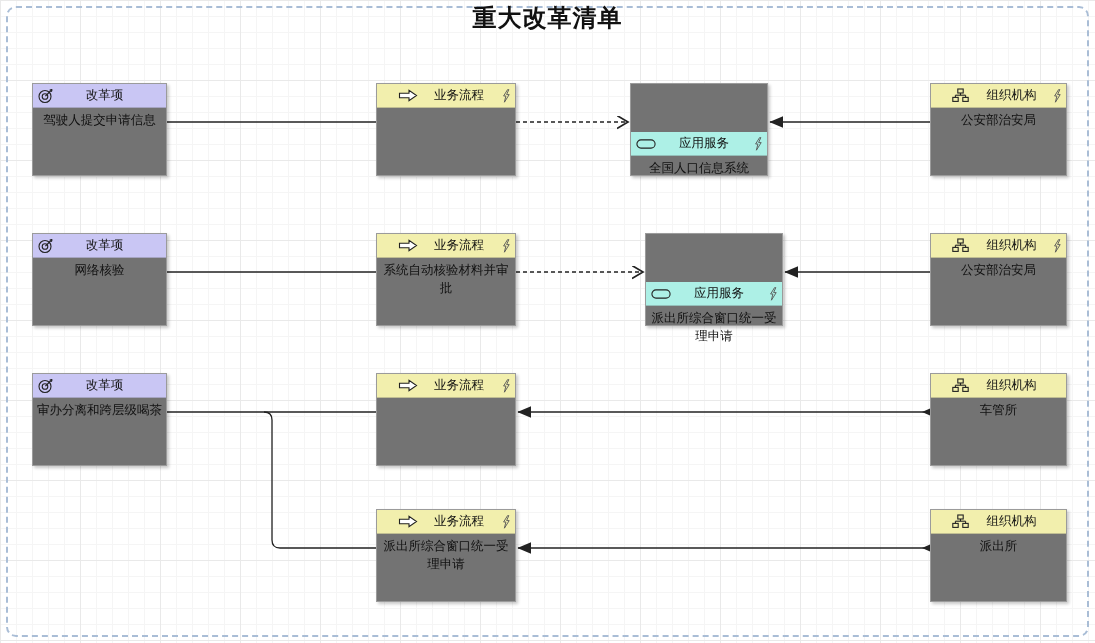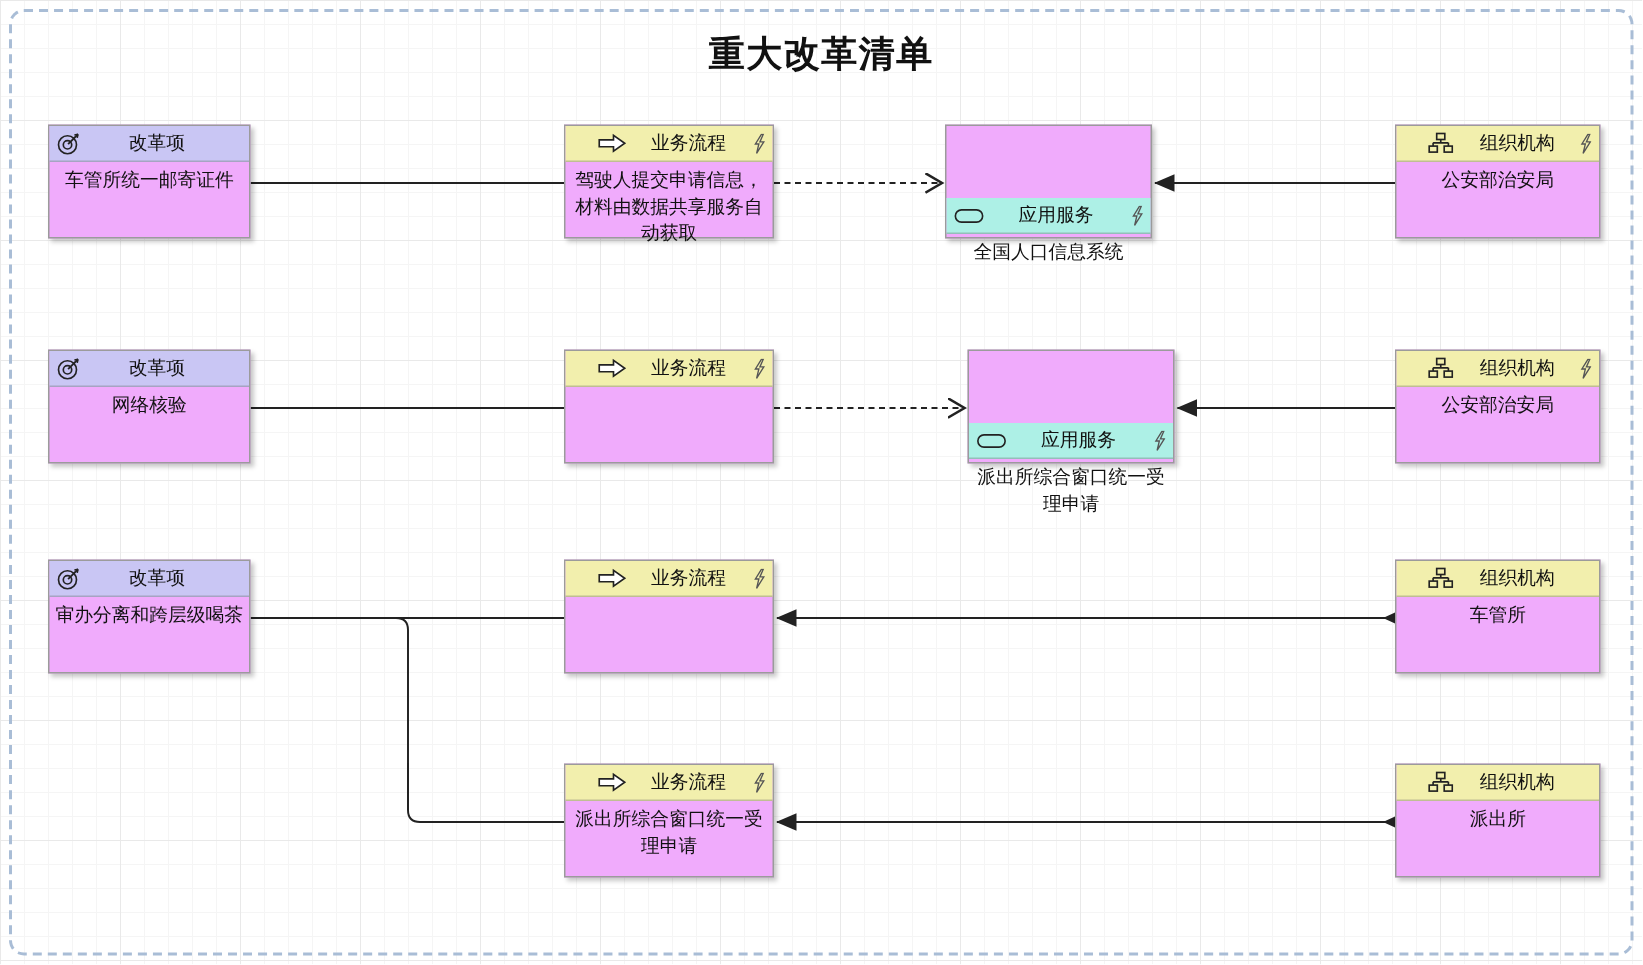--- a/index.html
+++ b/index.html
@@ -7,23 +7,23 @@
   .canvas{
     position:absolute;inset:0;
     background:
       linear-gradient(to right,#e9e9e9 1px,transparent 1px) 0 0/80px 80px,
       linear-gradient(to bottom,#e9e9e9 1px,transparent 1px) 0 0/80px 80px,
       linear-gradient(to right,#f5f5f5 1px,transparent 1px) 0 0/16px 16px,
       linear-gradient(to bottom,#f5f5f5 1px,transparent 1px) 0 0/16px 16px,
       #ffffff;
   }
   .dash-border{position:absolute;inset:6px;border:2px dashed #a9bdd6;border-radius:10px;pointer-events:none;}
-  .title{position:absolute;top:20px;left:0;width:100%;text-align:center;
+  .title{position:absolute;top:2px;left:0;width:100%;text-align:center;
          font-size:24px;font-weight:700;color:#111;letter-spacing:1px;}
-  .node{position:absolute;width:135px;height:76px;background:#f0abfc;border:1px solid #9b9b9b;
+  .node{position:absolute;width:135px;height:93px;background:#737373;border:1px solid #9b9b9b;
         box-shadow:2px 2px 3px rgba(0,0,0,0.22);box-sizing:border-box;}
   .hdr{display:flex;align-items:center;height:24px;padding:0 5px;box-sizing:border-box;
        border-bottom:1px solid rgba(100,100,100,0.35);}
   .hdr.purple{background:#c9c6f4;}
   .hdr.yellow{background:#f2efad;padding-left:21px;}
   .hdr.cyan{background:#adf0e6;margin-top:48px;}
   .hdr .ic{width:20px;display:flex;align-items:center;justify-content:flex-start;flex:0 0 auto;}
   .hdr .lbl{flex:1;text-align:center;font-size:12.5px;color:#111;white-space:nowrap;}
   .hdr .bolt{width:10px;flex:0 0 auto;display:flex;justify-content:flex-end;}
   .hdr .spacer{width:10px;flex:0 0 auto;}
@@ -74,38 +74,37 @@
         <svg class="icon" width="16" height="16" viewBox="0 0 16 16">
             <circle cx="7" cy="8.5" r="6" fill="none" stroke="#222" stroke-width="1.1"></circle>
             <circle cx="7" cy="8.5" r="2.8" fill="none" stroke="#222" stroke-width="1.1"></circle>
             <line x1="14" y1="1.5" x2="7.4" y2="8.1" stroke="#222" stroke-width="1.2"></line>
             <path d="M14,1.5 L11.6,2 M14,1.5 L13.5,3.9" stroke="#222" stroke-width="1"></path>
           </svg>
       </span>
       <span class="lbl">改革项</span>
       <span class="spacer"></span>
     </div>
-    <div class="body">车管所统一邮寄证件</div>
+    <div class="body">驾驶人提交申请信息</div>
   </div>
 
   <div class="node" style="left:376px;top:83px;width:140px;">
     <div class="hdr yellow">
       <span class="ic">
         <svg class="icon" width="20" height="13" viewBox="0 0 20 13">
             <path d="M1.5,4.2 H11 V1.2 L18.5,6.5 L11,11.8 V8.8 H1.5 Z" fill="#fff" stroke="#222" stroke-width="1.1"></path>
           </svg>
       </span>
       <span class="lbl">业务流程</span>
       <span class="bolt">
         <svg class="icon" width="8" height="14" viewBox="0 0 8 14">
             <path d="M5.6,0.6 L1.6,7 H3.9 L2.4,13.2 L7.2,5.6 H4.6 L6.8,0.6 Z" fill="none" stroke="#555" stroke-width="0.9"></path>
           </svg>
       </span>
     </div>
-    <div class="body">驾驶人提交申请信息，材料由数据共享服务自动获取</div>
   </div>
 
   <div class="node" style="left:630px;top:83px;width:138px;">
     <div class="hdr cyan">
       <span class="ic">
         <svg class="icon" width="22" height="12" viewBox="0 0 22 12">
             <rect x="1" y="1.5" width="20" height="9" rx="4.5" fill="none" stroke="#222" stroke-width="1.2"></rect>
           </svg>
       </span>
       <span class="lbl">应用服务</span>
@@ -164,20 +163,21 @@
             <path d="M1.5,4.2 H11 V1.2 L18.5,6.5 L11,11.8 V8.8 H1.5 Z" fill="#fff" stroke="#222" stroke-width="1.1"></path>
           </svg>
       </span>
       <span class="lbl">业务流程</span>
       <span class="bolt">
         <svg class="icon" width="8" height="14" viewBox="0 0 8 14">
             <path d="M5.6,0.6 L1.6,7 H3.9 L2.4,13.2 L7.2,5.6 H4.6 L6.8,0.6 Z" fill="none" stroke="#555" stroke-width="0.9"></path>
           </svg>
       </span>
     </div>
+    <div class="body">系统自动核验材料并审批</div>
   </div>
 
   <div class="node" style="left:645px;top:233px;width:138px;">
     <div class="hdr cyan">
       <span class="ic">
         <svg class="icon" width="22" height="12" viewBox="0 0 22 12">
             <rect x="1" y="1.5" width="20" height="9" rx="4.5" fill="none" stroke="#222" stroke-width="1.2"></rect>
           </svg>
       </span>
       <span class="lbl">应用服务</span>

